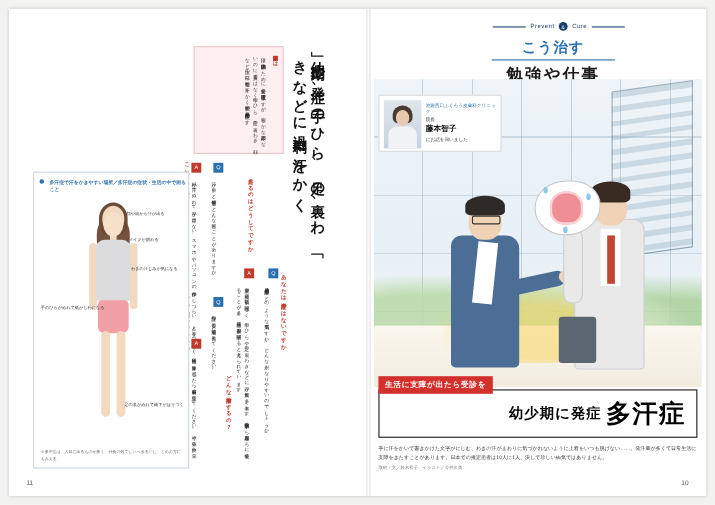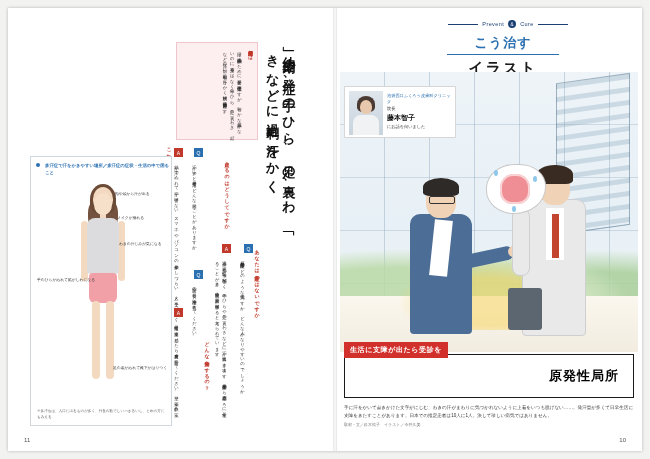--- a/index.html
+++ b/index.html
@@ -470,21 +470,21 @@
       <span class="rule"></span>
       <span>Prevent</span>
       <span class="badge">&amp;</span>
       <span>Cure</span>
       <span class="rule"></span>
     </div>
 
     <div class="title-block">
       <div class="title-1">こう治す</div>
       <div class="title-underline"></div>
-      <div class="title-2">イラスト</div>
+      <div class="title-2">勉強や仕事</div>
     </div>
 
     <div class="illus">
       <div class="window-grid"></div>
       <div class="stair"></div>
       <div class="greens"></div>
       <div class="floor"></div>
       <div class="wash"></div>
 
       <div class="p-left">
@@ -525,21 +525,22 @@
       <div class="txt">
         <div class="clinic">池袋西口ふくろう皮膚科クリニック</div>
         <div>院長</div>
         <div class="name">藤本智子</div>
         <div>にお話を伺いました</div>
       </div>
     </div>
 
     <div class="red-banner">生活に支障が出たら受診を</div>
     <div class="disease-box">
-      <span class="small">原発性局所</span>
+      <span class="small">幼少期に発症</span>
+      <span class="big">多汗症</span>
     </div>
     <div class="right-caption">
       <div>手に汗をかいて書きかけた文字がにじむ、わきの汗がまわりに気づかれないように上着をいつも脱げない……。発汗量が多くて日常生活に支障をきたすことがあります。日本での推定患者は10人に1人。決して珍しい病気ではありません。</div>
       <div class="src">取材・文／鈴木裕子　イラスト／今井久美</div>
     </div>
 
     <div class="headline-vert">
       <span class="bracket">「</span>
       <span>幼少期に発症、手のひら、足の裏、わきなどに過剰に汗をかく</span>
       <span class="bracket">」</span>

